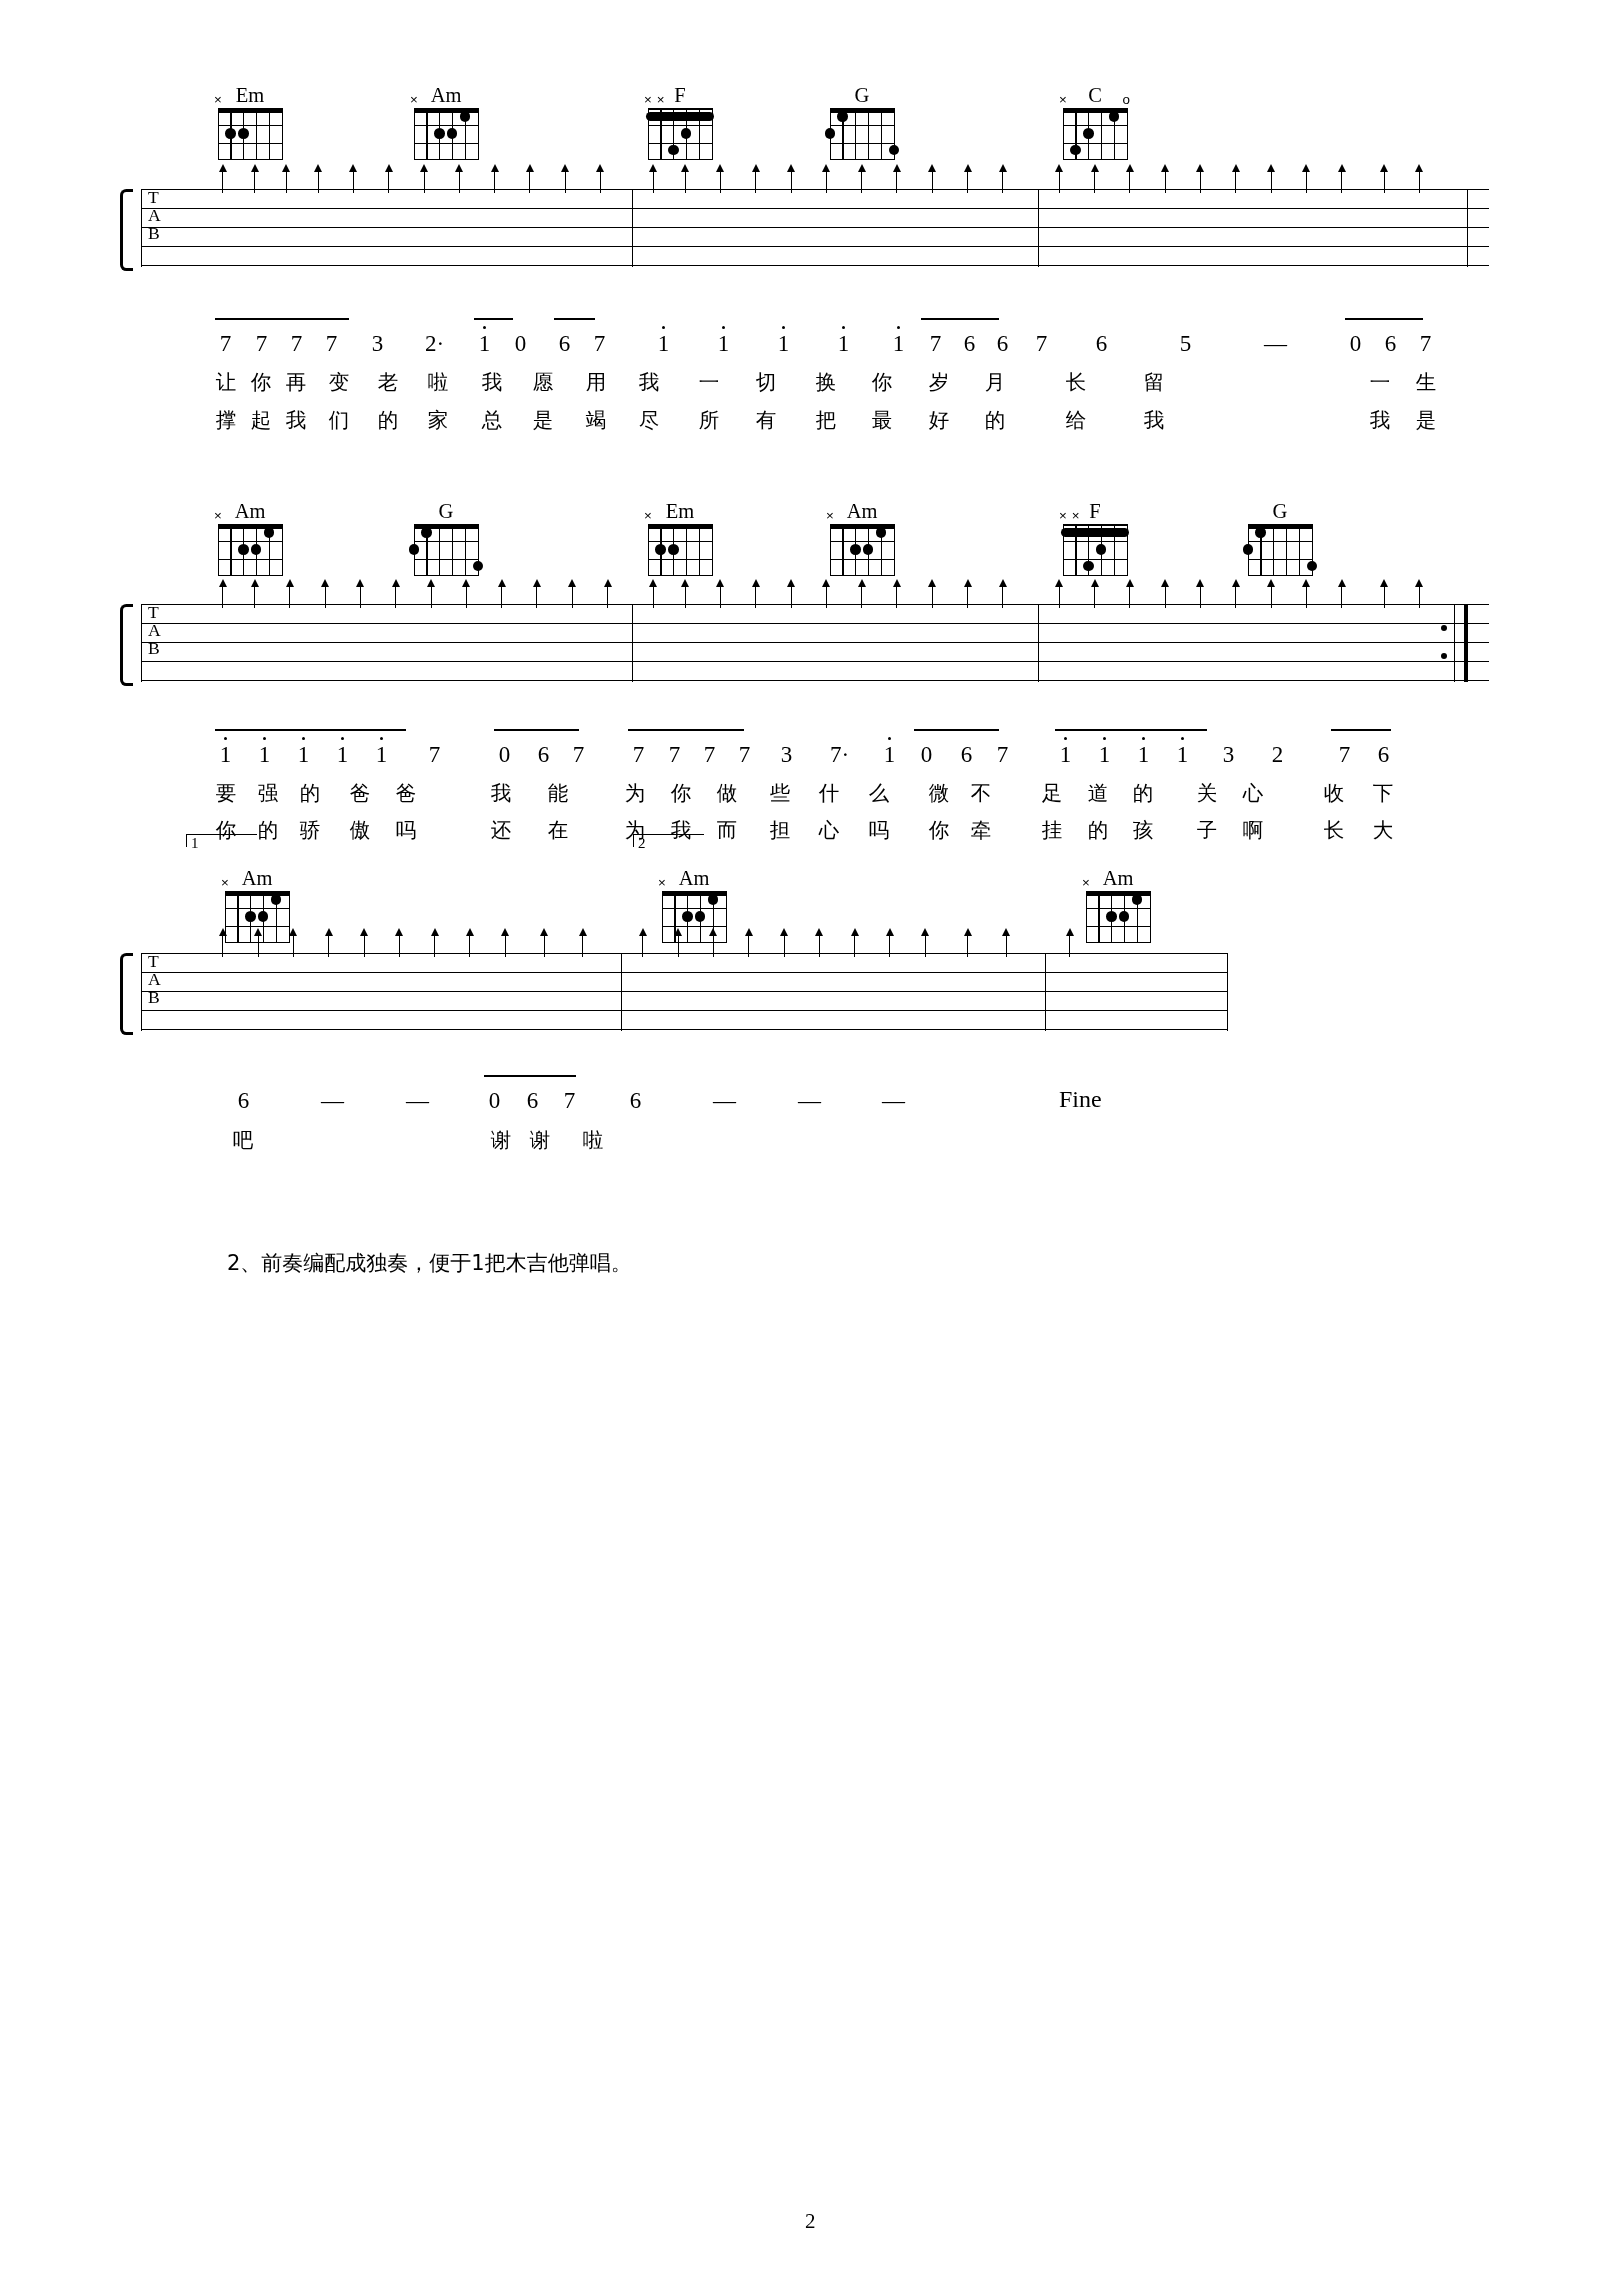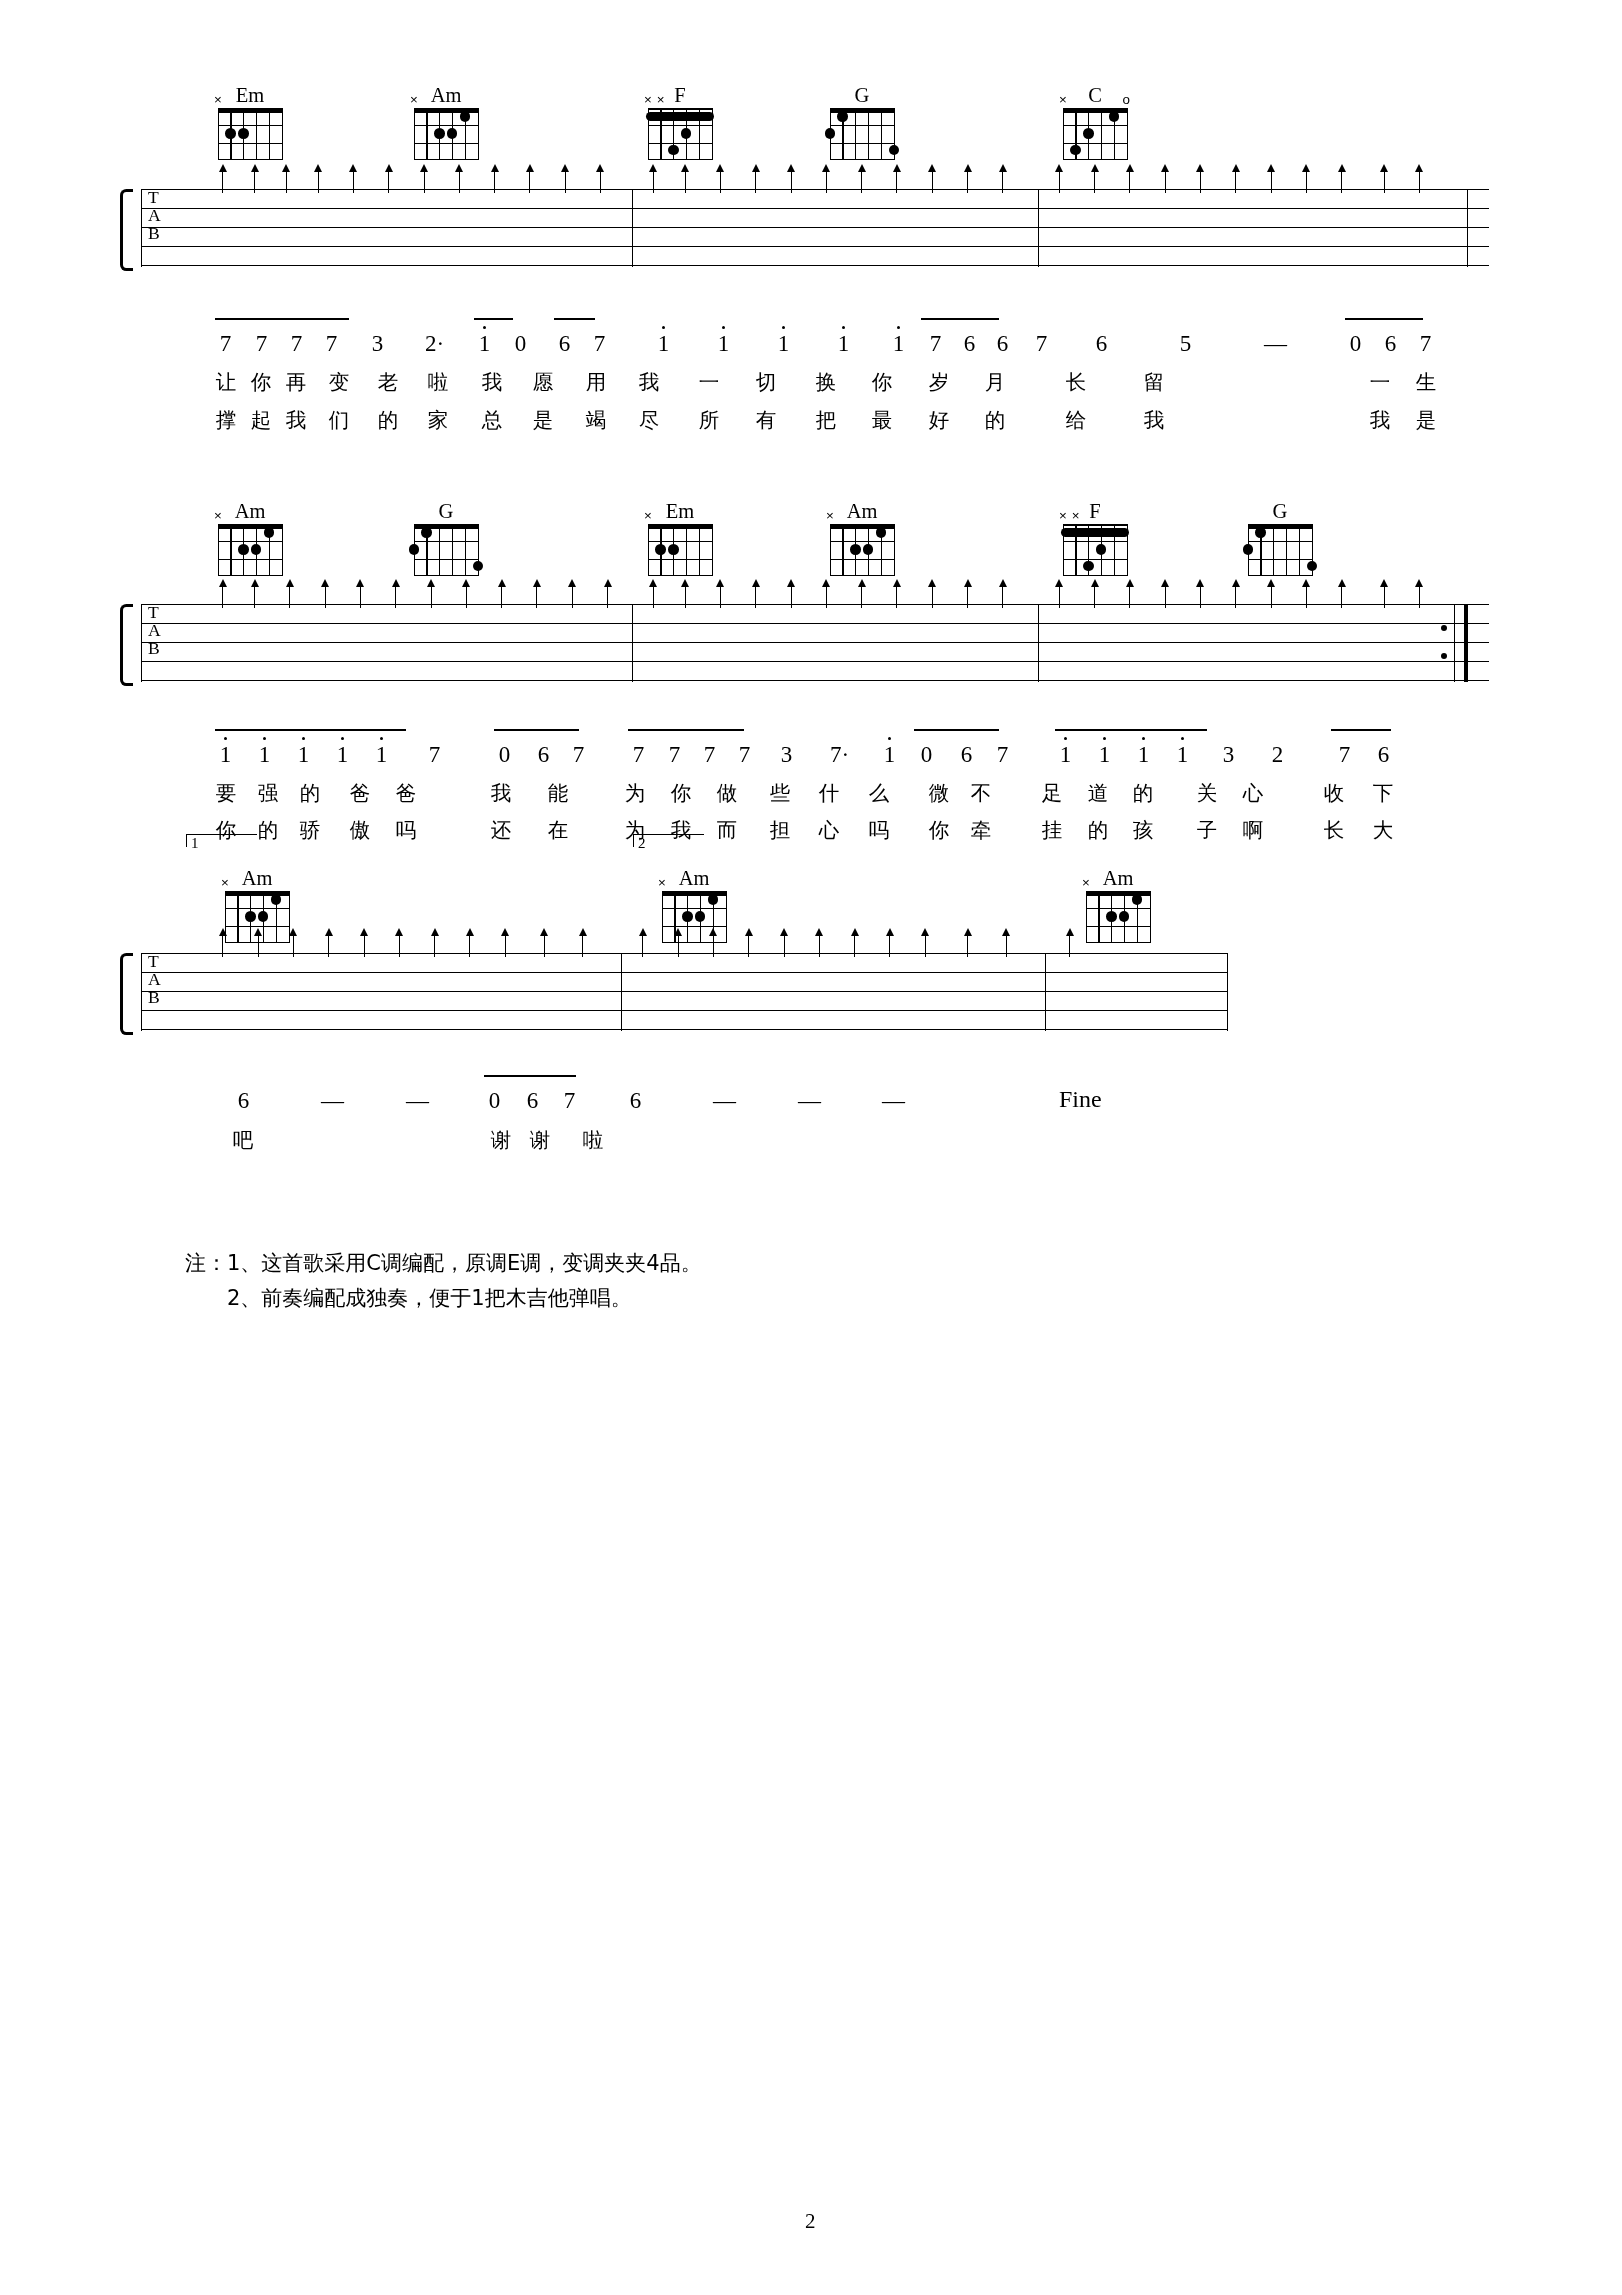--- a/index.html
+++ b/index.html
@@ -938,20 +938,19 @@
     <div class="abs" style="left:0;top:296px;">
       <div class="lyric" style="left:229px;">吧</div>
       <div class="lyric" style="left:487px;">谢</div>
       <div class="lyric" style="left:526px;">谢</div>
       <div class="lyric" style="left:579px;">啦</div>
     </div>
   <div class="beam" style="left: 484px; top: 242px; width: 92px;"></div>
     </div>
 
   <div class="notes" style="left:185px; top:1246px;">
-    <div>注：1、这首歌采用C调编配，原调E调，变调夹夹4品。</div>
     <div>　　2、前奏编配成独奏，便于1把木吉他弹唱。</div>
   </div>
 
   <div class="pagenum" style="left:805px; top:2209px;">2</div>
 
 </div>
 
 
 </body></html>

